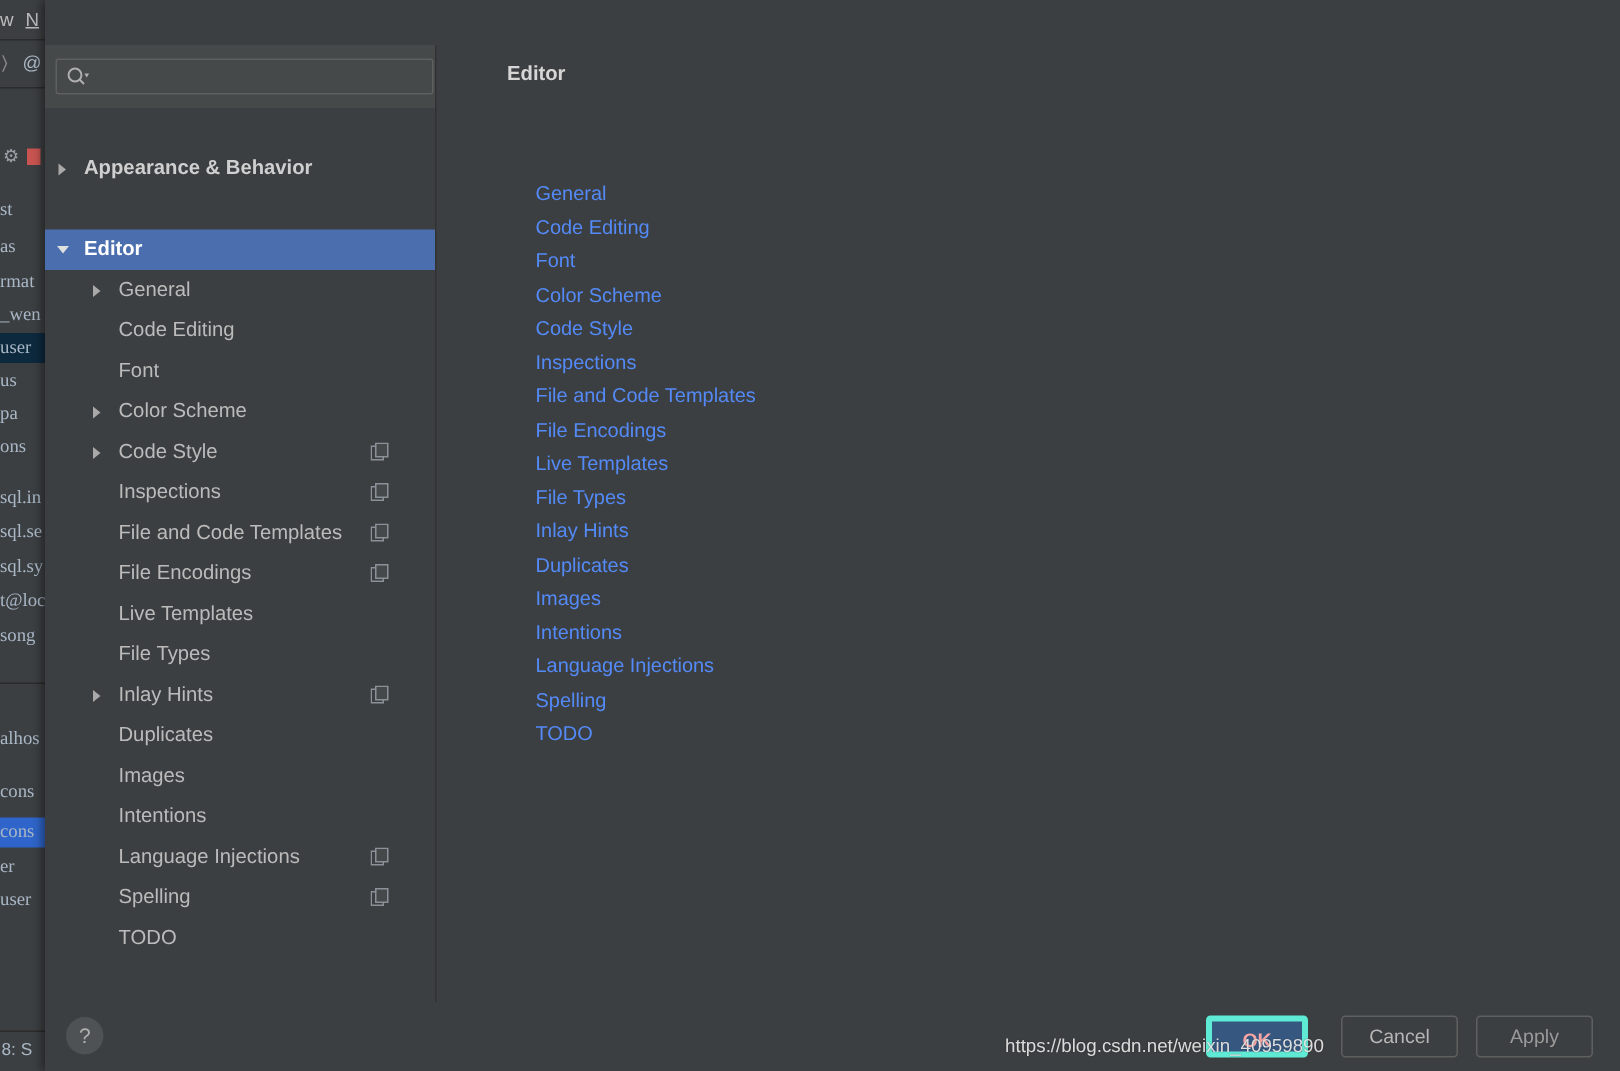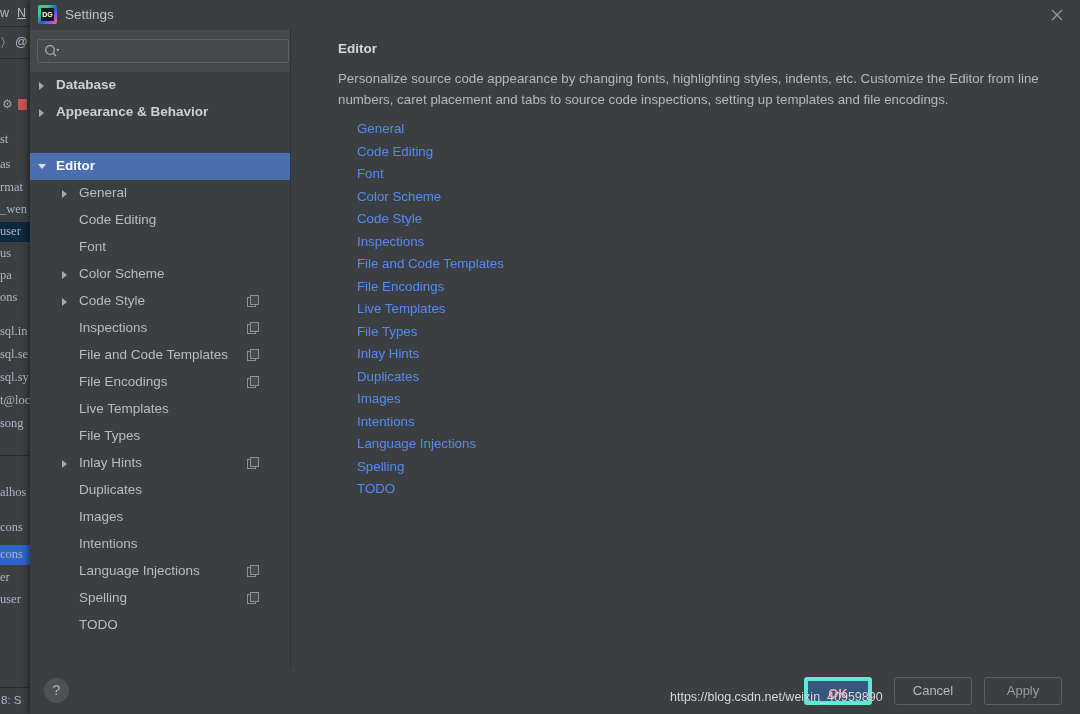--- a/index.html
+++ b/index.html
@@ -318,50 +318,34 @@
     <div class="ide-sep-h" style="top:455px;"></div>
     <div class="ide-bottombar">
       <span class="bb">8: S</span>
     </div>
   </div>
 
   <div class="dialog">
 
     <div class="panel-left-bg"></div>
 
-    <div class="titlebar">
-      <div class="app-icon">
-        <div class="inner">DG</div>
-      </div>
-      <div class="title-text">Settings</div>
-      <div class="close-btn">
-        <svg width="14" height="14" viewBox="0 0 14 14">
-          <line x1="2" y1="2" x2="12" y2="12" stroke="#9a9a9a" stroke-width="1.3"></line>
-          <line x1="12" y1="2" x2="2" y2="12" stroke="#9a9a9a" stroke-width="1.3"></line>
-        </svg>
-      </div>
-    </div>
 
     <div class="search-wrap">
       <div class="search-box"></div>
       <span class="search-icon">
         <svg width="16" height="14" viewBox="0 0 16 14">
           <circle cx="6" cy="6" r="4.3" fill="none" stroke="#b0b0b0" stroke-width="1.3"></circle>
           <line x1="9.2" y1="9.2" x2="12" y2="12" stroke="#b0b0b0" stroke-width="1.3"></line>
           <polygon points="12.2,5 15.4,5 13.8,7.6" fill="#b0b0b0"></polygon>
         </svg>
       </span>
       <input class="search-input" type="text" placeholder="" style="">
     </div>
 
     <div class="sidebar" id="sidebar-host">
-        <div class="tree-item bold" style="top: 0px;">
-          <div class="arrow-right" style="left: 9px;"></div>
-          <span class="label" style="left: 26px;">Database</span>
-        </div>
         <div class="tree-item bold" style="top: 27px; text-align: center;">
           <div class="arrow-right" style="left: 9px;"></div>
           <span class="label" style="left: 26px;">Appearance &amp; Behavior</span>
         </div>
         <div class="tree-item bold selected" style="top: 81px;">
           <div class="arrow-down" style="left: 8px;"></div>
           <span class="label" style="left: 26px;">Editor</span>
         </div>
         <div class="tree-item" style="top: 108px;">
           <div class="arrow-right" style="left: 32px;"></div>
@@ -447,21 +431,20 @@
           <span class="label" style="left: 49px;">TODO</span>
         </div>
       </div>
     <div class="scrolltrack">
       <div class="scrollthumb" style="left:0; top:4px;"></div>
     </div>
     <div class="sidebar-divider"></div>
 
     <div class="content">
       <div class="content-title">Editor</div>
-      <div class="content-desc">Personalize source code appearance by changing fonts, highlighting styles, indents, etc. Customize the Editor from line numbers, caret placement and tabs to source code inspections, setting up templates and file encodings.</div>
       <div class="link-list" id="links-host">
           <a class="link-item" href="#">General</a>
           <a class="link-item" href="#">Code Editing</a>
           <a class="link-item" href="#">Font</a>
           <a class="link-item" href="#">Color Scheme</a>
           <a class="link-item" href="#">Code Style</a>
           <a class="link-item" href="#">Inspections</a>
           <a class="link-item" href="#">File and Code Templates</a>
           <a class="link-item" href="#">File Encodings</a>
           <a class="link-item" href="#">Live Templates</a>

